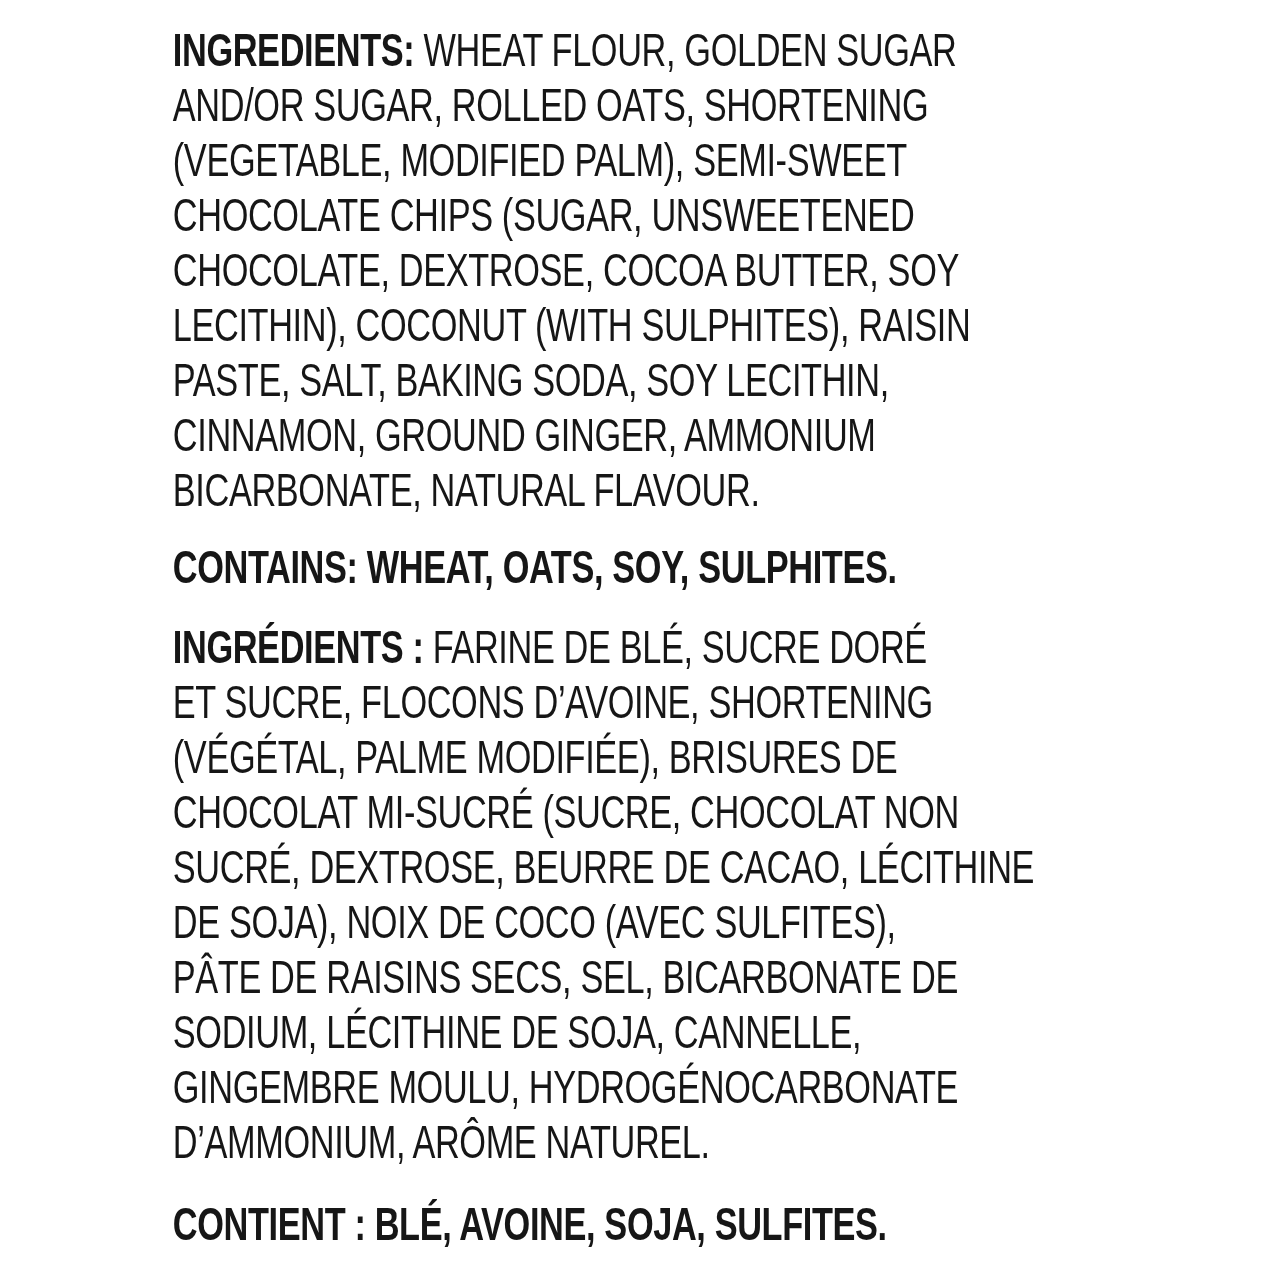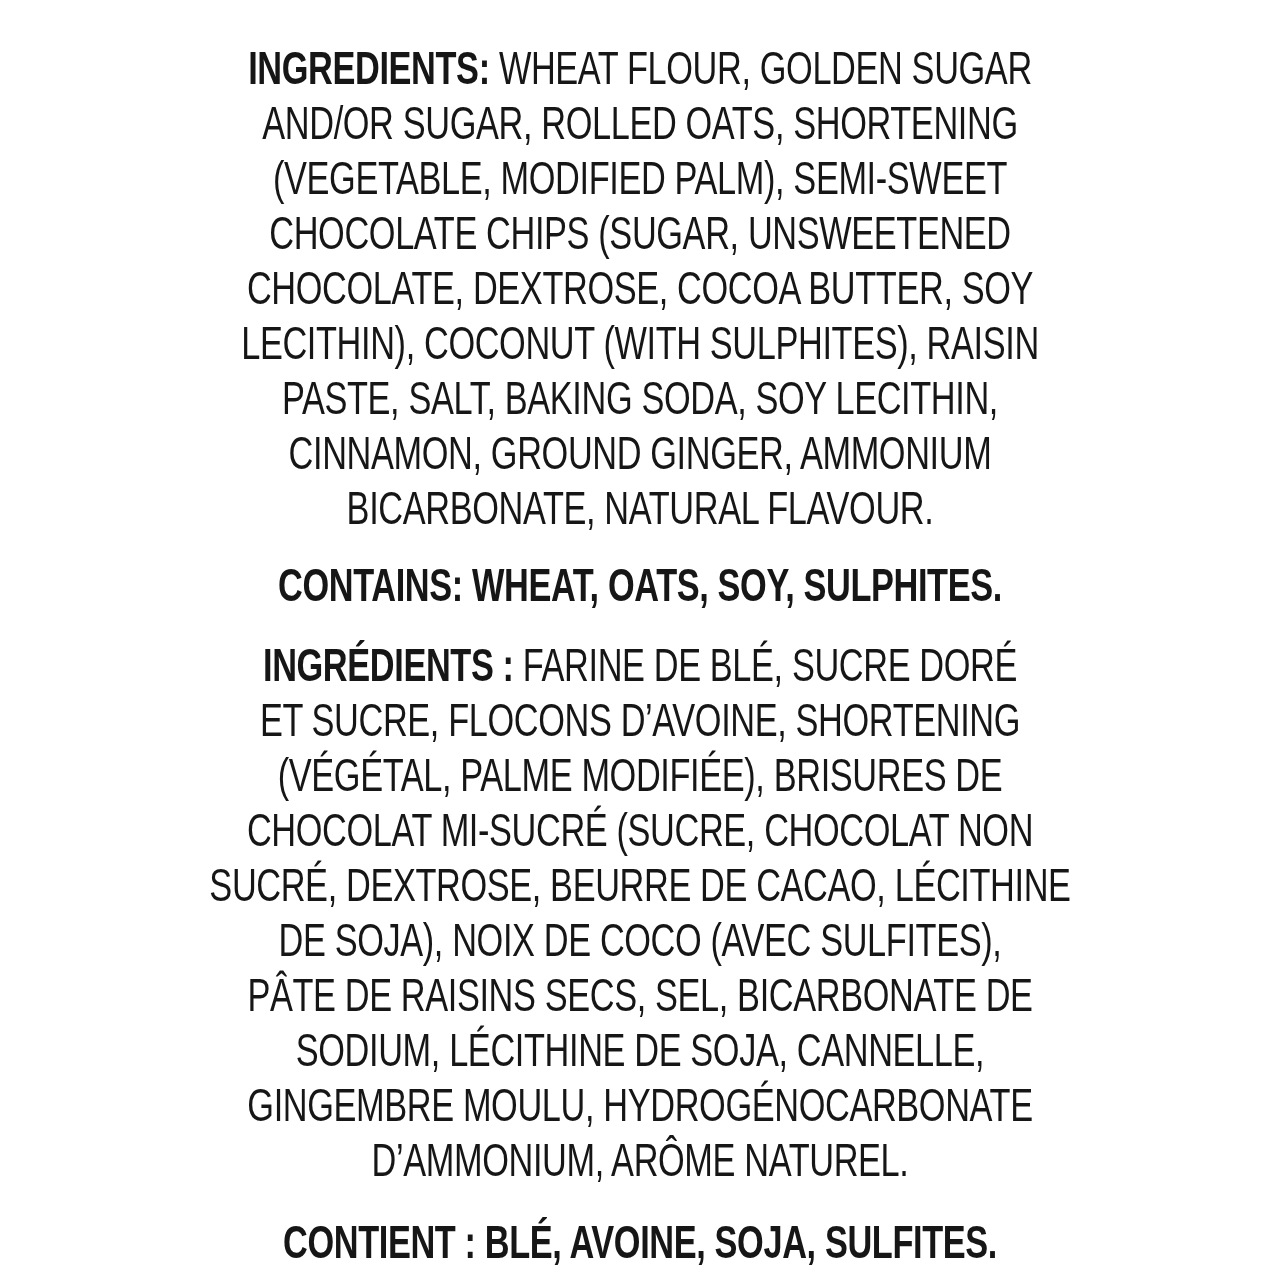--- a/index.html
+++ b/index.html
@@ -10,22 +10,20 @@
   body {
     width: 1280px;
     height: 1280px;
     overflow: hidden;
     font-family: "Liberation Sans", sans-serif;
     color: #161616;
   }
   .label {
     width: 1280px;
     padding-top: 22px;
-    text-align: center;
-    margin-top: 18px;
   }
   .para {
     transform: scaleX(0.73);
     transform-origin: 50% 0;
     font-size: 47px;
     line-height: 55px;
     font-weight: 400;
     letter-spacing: -0.5px;
     white-space: nowrap;
   }

